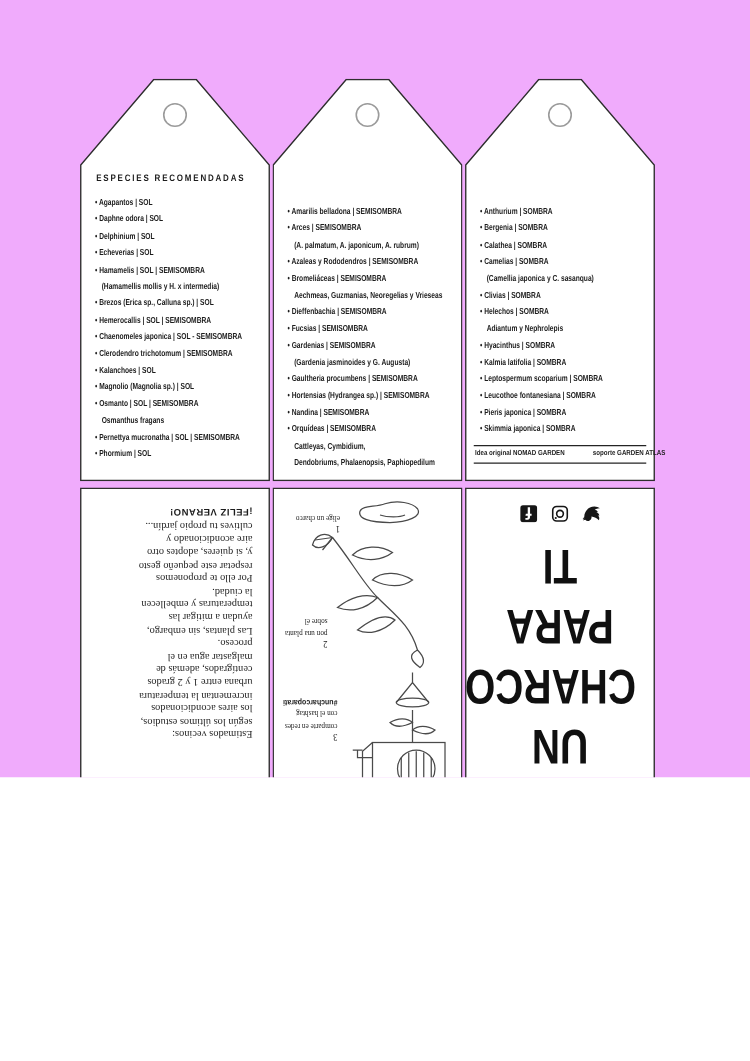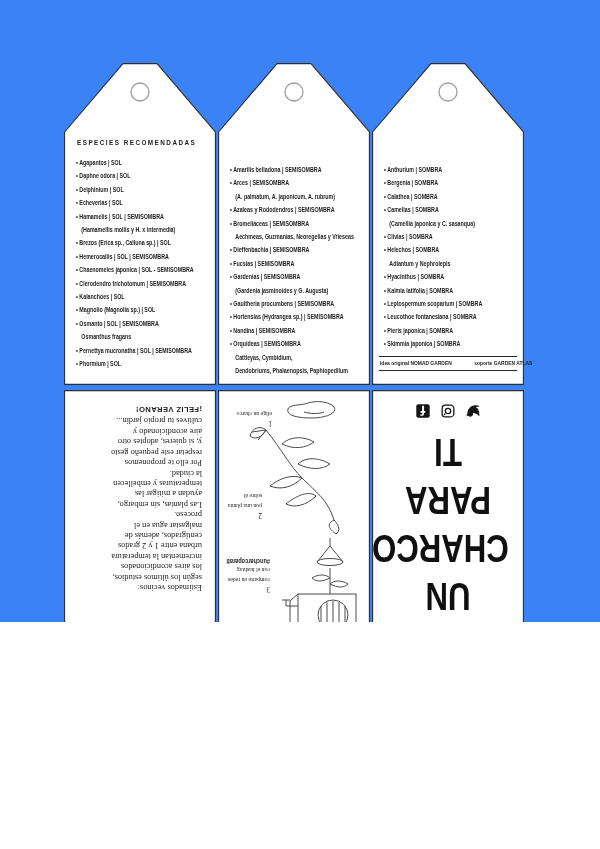--- a/index.html
+++ b/index.html
@@ -1,16 +1,16 @@
 <!DOCTYPE html>
 <html><head>
 <meta charset="utf-8">
 <style>
   html,body{margin:0;padding:0;background:#fff;}
-  .page{position:relative;width:600px;height:622px;background:#3b82f6;overflow:hidden;
+  .page{position:relative;width:600px;height:622px;background:#f0abfc;overflow:hidden;
         font-family:"Liberation Sans",sans-serif;color:#1c1c1c;}
   .tag{position:absolute;width:152px;}
   .tag .outline{position:absolute;left:0;top:0;}
   .front{top:63px;height:322px;}
   .back{top:390px;height:323px;}
   .tag.t1{left:64px;} .tag.t2{left:218px;} .tag.t3{left:372px;}
 
   .hdr{position:absolute;top:75px;left:13px;font-size:7.5px;font-weight:bold;letter-spacing:1.7px;
        white-space:nowrap;transform:scaleX(.85);transform-origin:0 50%;}
   .list{position:absolute;left:12px;right:4px;}

